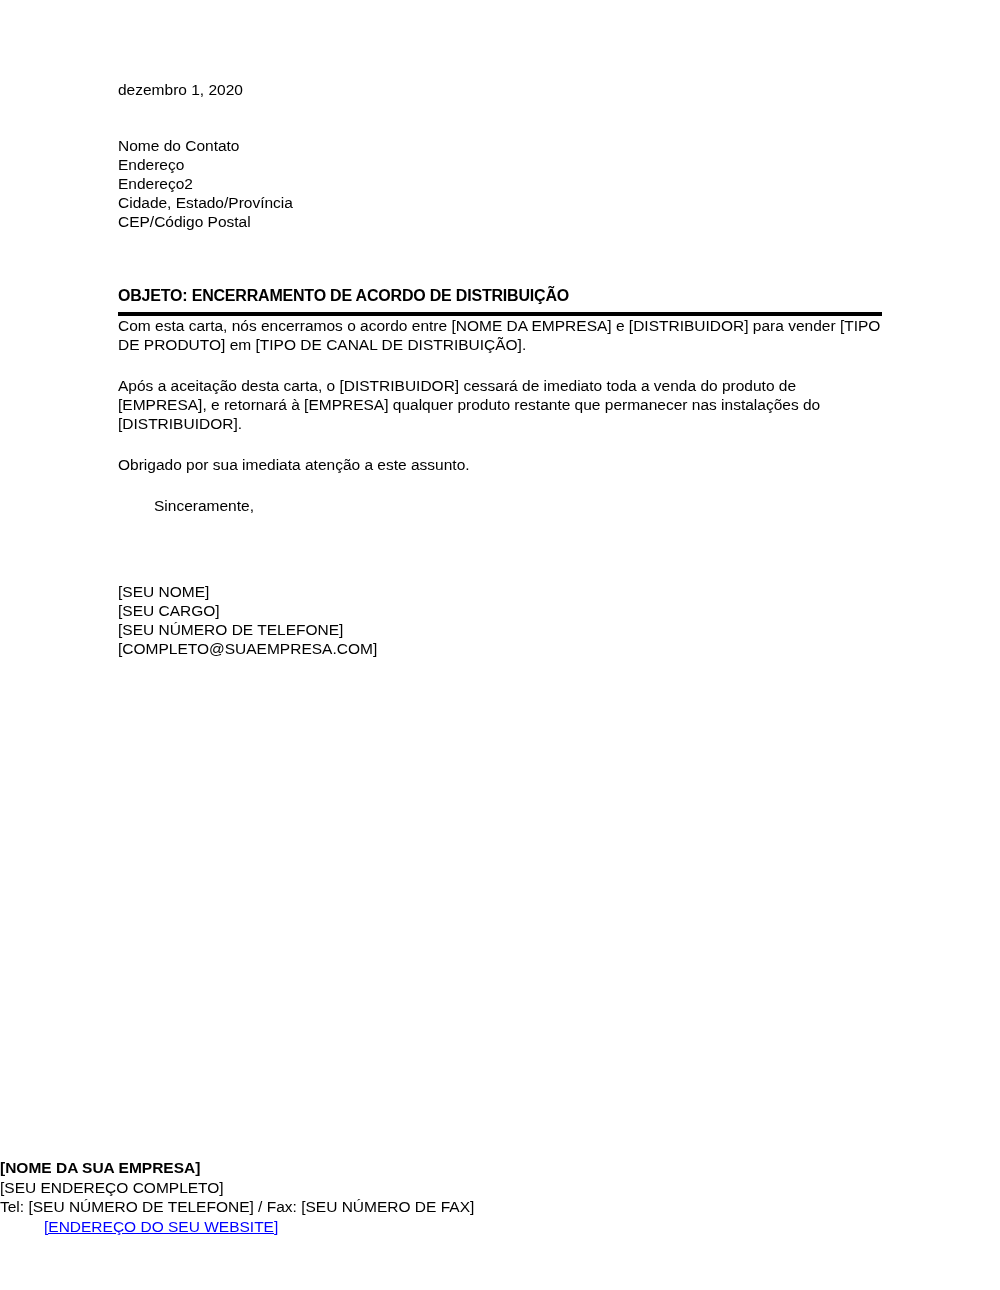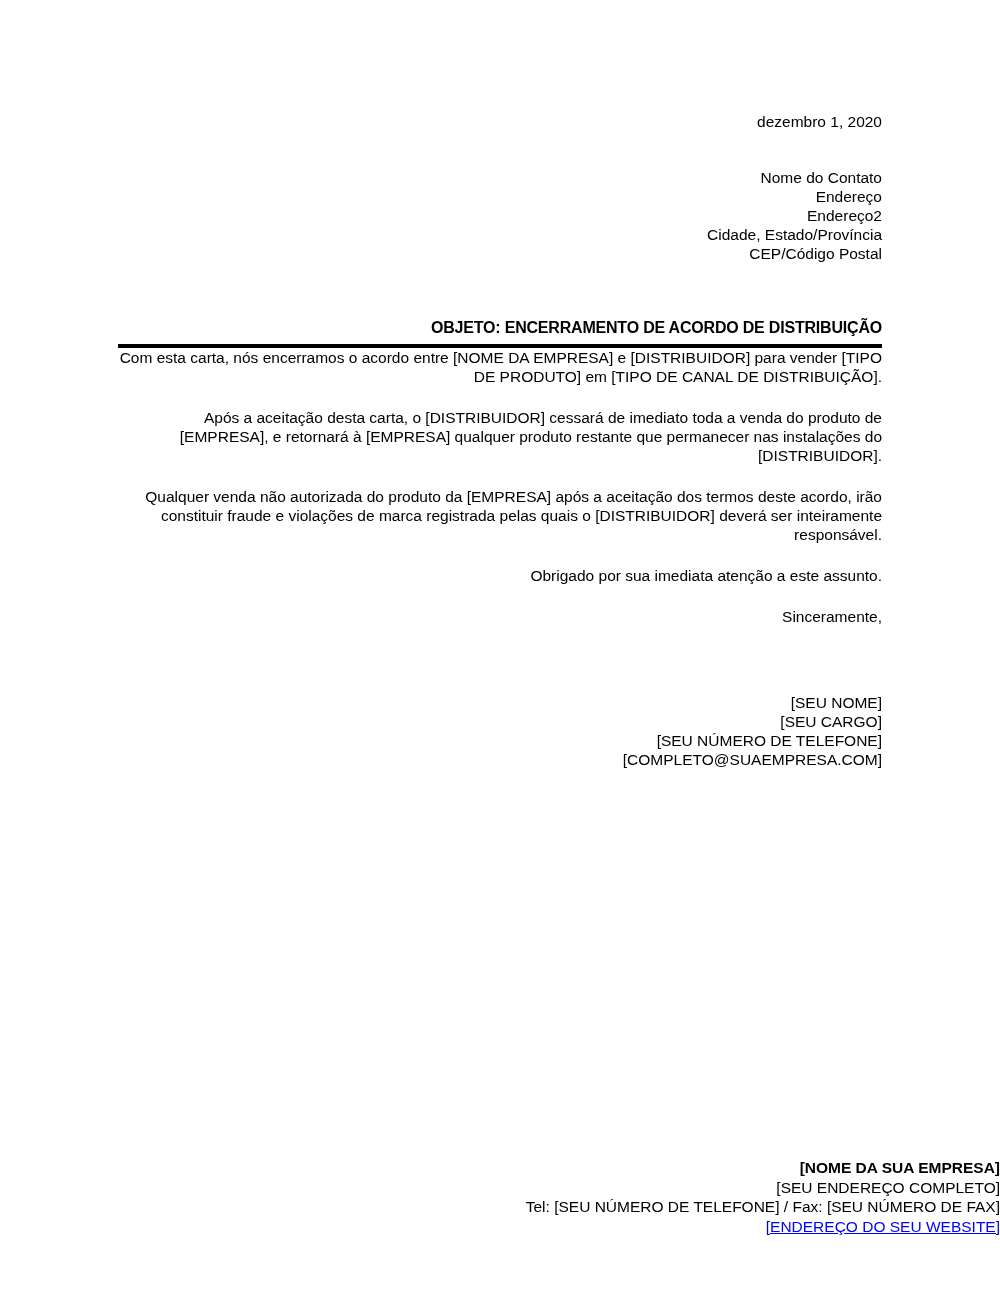--- a/index.html
+++ b/index.html
@@ -9,22 +9,21 @@
     width: 1000px;
     height: 1290px;
     background: #ffffff;
     font-family: "Liberation Sans", "DejaVu Sans", sans-serif;
     font-size: 15.5px;
     line-height: 19px;
     color: #000000;
     overflow: hidden;
   }
   .content {
-    padding: 112px 118px 0 118px;
-    text-align: right;
+    padding: 80px 118px 0 118px;
   }
   .date { margin-bottom: 37px; }
   .recipient { margin-bottom: 55px; }
   .subject {
     font-weight: bold;
     font-size: 16px;
     letter-spacing: -0.2px;
   }
   .rule {
     margin-top: 7px;
@@ -34,21 +33,21 @@
   }
   .salutation { margin-top: 29px; margin-bottom: 21px; }
   .body-par { margin-bottom: 22px; }
   .closing { margin-top: 8px; margin-left: 36px; }
   .signature { margin-top: 67px; }
   .footer {
     position: absolute;
     top: 1158px;
     left: 0;
     width: 100%;
-    text-align: right;
+    text-align: left;
     font-size: 15.5px;
     line-height: 19.5px;
   }
   .footer-company { font-weight: bold; }
   .footer-link a, .footer-link span {
     color: #0000ff;
     text-decoration: underline;
     cursor: pointer;
     padding-left: 44px;
   }
@@ -68,21 +67,20 @@
       <div>Cidade, Estado/Província</div>
       <div>CEP/Código Postal</div>
     </div>
 
     <div class="subject">OBJETO: ENCERRAMENTO DE ACORDO DE DISTRIBUIÇÃO</div>
     <div class="rule"></div>
 
 
     <p class="body-par">Com esta carta, nós encerramos o acordo entre [NOME DA EMPRESA] e [DISTRIBUIDOR] para vender [TIPO DE PRODUTO] em [TIPO DE CANAL DE DISTRIBUIÇÃO].</p>
     <p class="body-par">Após a aceitação desta carta, o [DISTRIBUIDOR] cessará de imediato toda a venda do produto de [EMPRESA], e retornará à [EMPRESA] qualquer produto restante que permanecer nas instalações do [DISTRIBUIDOR].</p>
-    <p class="body-par">Qualquer venda não autorizada do produto da [EMPRESA] após a aceitação dos termos deste acordo, irão constituir fraude e violações de marca registrada pelas quais o [DISTRIBUIDOR] deverá ser inteiramente responsável.</p>
     <p class="body-par">Obrigado por sua imediata atenção a este assunto.</p>
 
     <div class="closing">Sinceramente,</div>
 
     <div class="signature">
       <div>[SEU NOME]</div>
       <div>[SEU CARGO]</div>
       <div>[SEU NÚMERO DE TELEFONE]</div>
       <div>[COMPLETO@SUAEMPRESA.COM]</div>
     </div>

